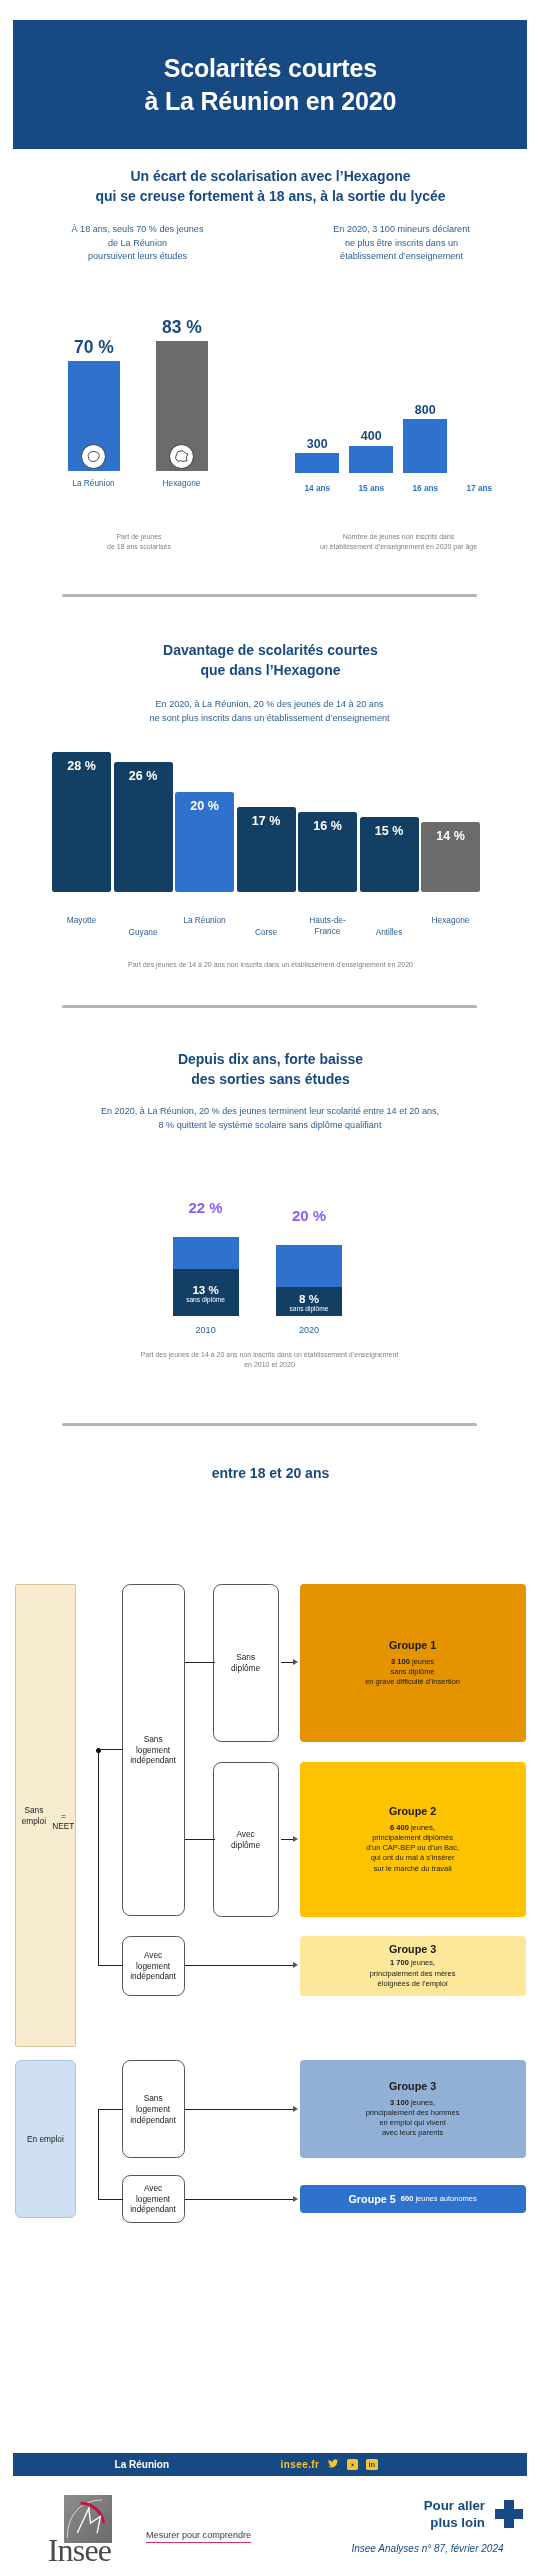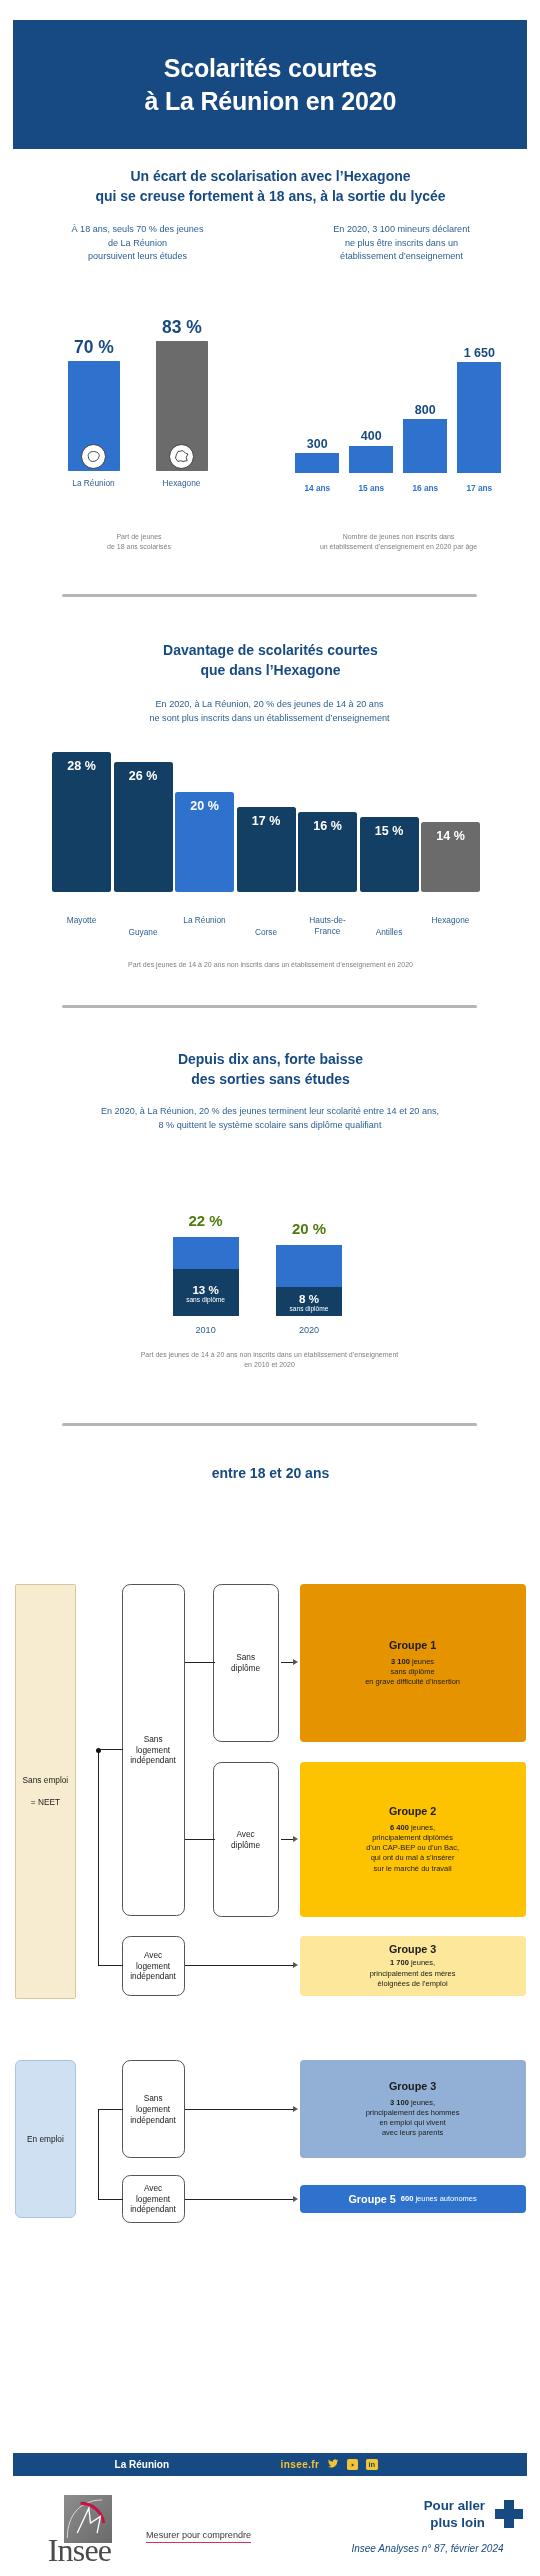--- a/index.html
+++ b/index.html
@@ -96,21 +96,21 @@
   #div2 { top:1005px; }
 
   
   #sec3-title { position:absolute; left:21px; top:1049px; width:499px; }
   #sec3-sub   { position:absolute; left:29px; top:1105px; width:482px; }
 
   .chart4 { position:absolute; left:166px; top:1197px; width:208px; height:141px; }
   .c4-col { position:absolute; bottom:21.6px; width:66px; text-align:center; }
   #c4-a { left:6.6px; }
   #c4-b { left:110px; }
-  .c4-total { font-weight:bold; font-size:15px; color:#4d7c0f; margin-bottom:8px; }
+  .c4-total { font-weight:bold; font-size:15px; color:#8b5cf6; margin-bottom:21px; }
   .c4-stack { width:66px; margin:0 auto; display:flex; flex-direction:column; }
   .c4-top { background:#2f72ce; }
   .c4-bot { background:#123f63; display:flex; flex-direction:column;
             align-items:center; justify-content:center; color:#fff; }
   .c4-bot b { font-size:11.6px; font-weight:bold; }
   .c4-bot i { font-size:6.6px; font-style:normal; }
   .c4-year { position:absolute; bottom:3.3px; width:66px; text-align:center;
              font-size:9.1px; color:#2b5f93; }
   #y-a { left:6.6px; }
   #y-b { left:110px; }
@@ -234,24 +234,20 @@
         <div class="c2-bar" style="height:20px"></div>
       </div>
       <div class="c2-col">
         <div class="c2-val">400</div>
         <div class="c2-bar" style="height:27.4px"></div>
       </div>
       <div class="c2-col">
         <div class="c2-val">800</div>
         <div class="c2-bar" style="height:54px"></div>
       </div>
-      <div class="c2-col">
-        <div class="c2-val">1 650</div>
-        <div class="c2-bar" style="height:111px"></div>
-      </div>
     </div>
     <div class="c2-labels">
       <div class="c2-lab">14 ans</div>
       <div class="c2-lab">15 ans</div>
       <div class="c2-lab">16 ans</div>
       <div class="c2-lab">17 ans</div>
     </div>
   </div>
 
   <div class="caption" id="cap1" style="white-space:pre-line">Part de jeunes
@@ -355,21 +351,21 @@
   <div class="caption" id="cap4" style="white-space:pre-line">Part des jeunes de 14 à 20 ans non inscrits dans un établissement d’enseignement
 en 2010 et 2020</div>
   <div class="divider" id="div3"></div>
 
   <div class="sec-title" id="sec4-title">
     <div>entre 18 et 20 ans</div>
   </div>
 
   <div class="flow">
 
-    <div class="fbox cream" style="left:8.3px; top:15px; width:61px; height:415px; flex-direction:column;align-items:center;">
+    <div class="fbox cream" style="left:8.3px; top:15px; width:61px; height:463px; flex-direction:row;align-items:center;">
       <div>Sans emploi</div>
       <div style="margin-top:11.6px">= NEET</div>
     </div>
 
     <div class="fbox tall" style="left:115px; top:15px; width:63px; height:332px; white-space:pre-line;">Sans
 logement
 indépendant</div>
     <div class="fbox tall" style="left:115px; top:367px; width:63px; height:60px; white-space:pre-line;">Avec
 logement
 indépendant</div>

